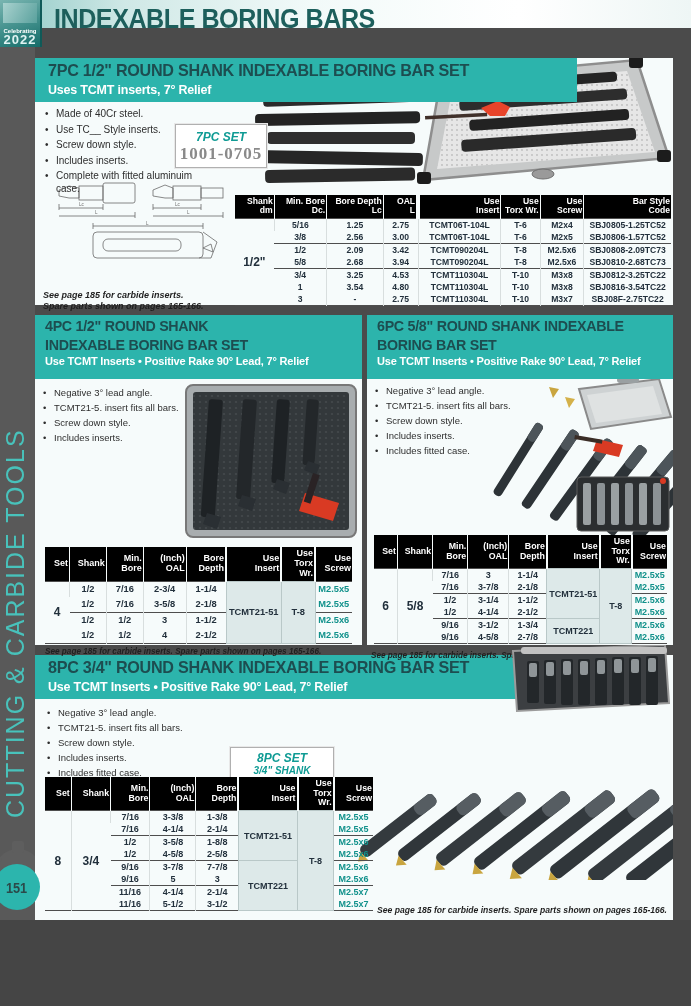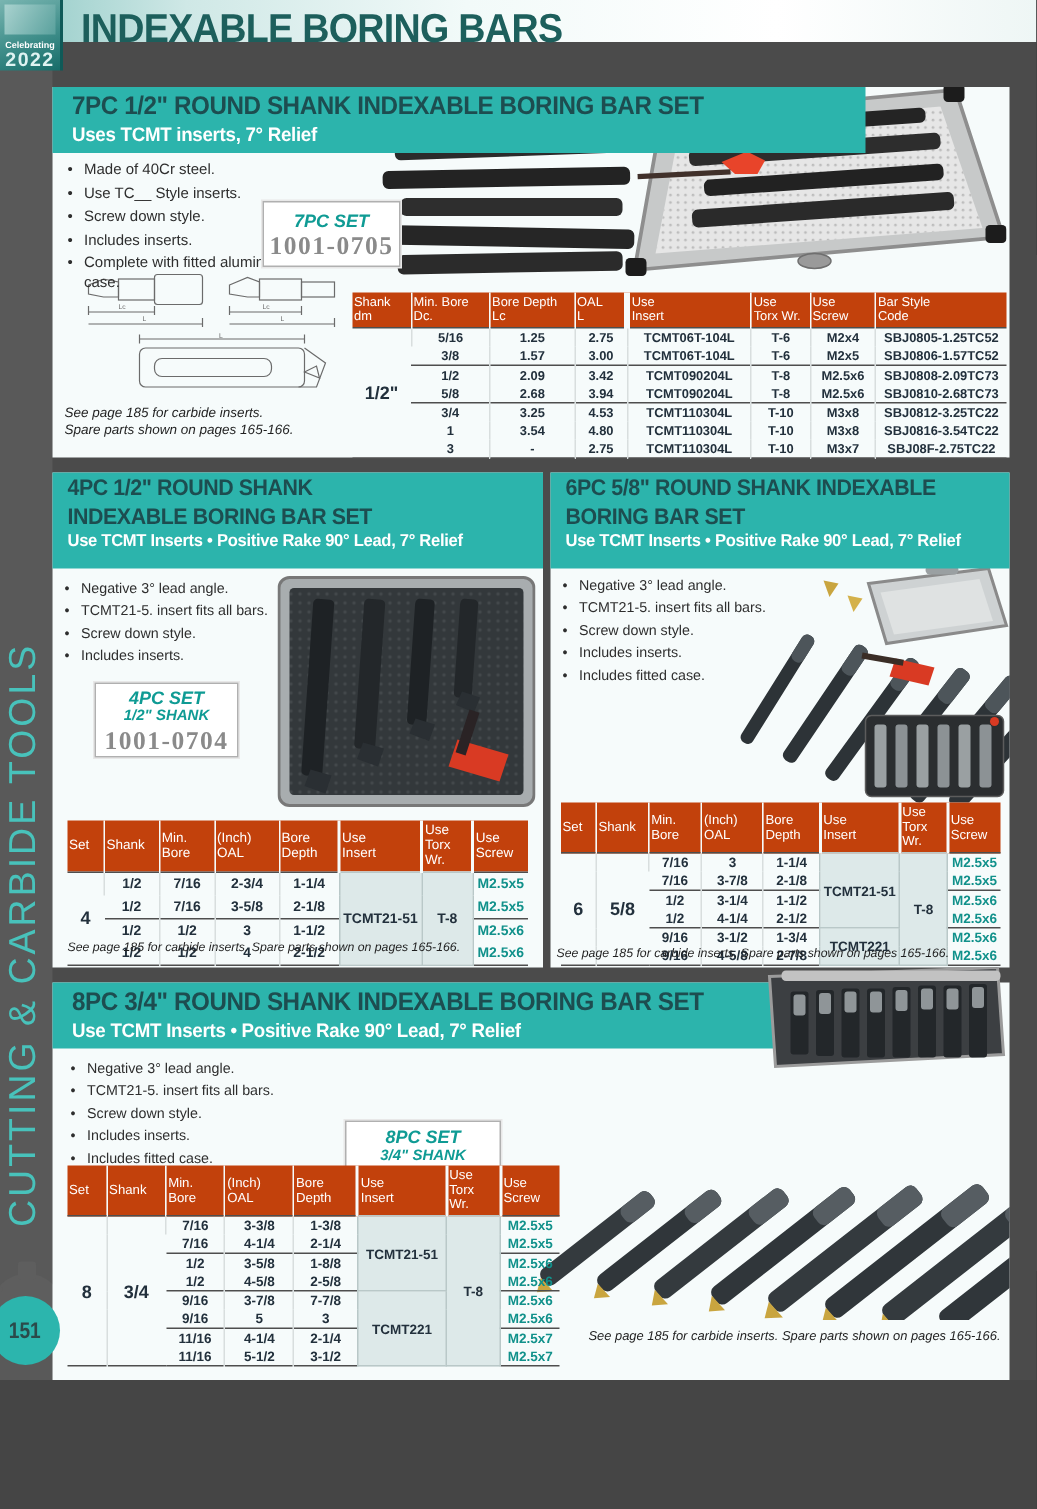--- a/index.html
+++ b/index.html
@@ -57,31 +57,31 @@
   #card7 ul.bullets{left:10px;top:50px;width:150px;font-size:10px;}
   #card4 ul.bullets{left:8px;top:72px;width:150px;font-size:9.5px;}
   #card6 ul.bullets{left:8px;top:70px;width:155px;font-size:9.5px;}
   #card8 ul.bullets{left:12px;top:52px;width:175px;font-size:9.5px;}
 
   .badge{position:absolute;background:#ffffff;border:1px solid #b0b0b0;z-index:3;
     display:flex;flex-direction:column;align-items:center;justify-content:center;box-shadow:0 0 0 1px #e8e8e8;}
   .badge .bname{color:#0f9b94;font-weight:bold;font-style:italic;font-size:12px;line-height:14px;}
   .badge .bshank{color:#0f9b94;font-weight:bold;font-style:italic;font-size:10px;line-height:12px;}
   .badge .bcode{color:#8a8a8a;font-weight:bold;font-size:17px;letter-spacing:1px;line-height:19px;font-family:Liberation Serif, serif;}
-  #badge7{left:140px;top:76px;width:90px;height:42px;}
+  #badge7{left:140px;top:66px;width:90px;height:42px;}
   #badge4{left:28px;top:140px;width:94px;height:48px;}
   #badge6{left:22px;top:140px;width:94px;height:48px;}
   #badge8{left:195px;top:92px;width:102px;height:50px;}
 
-  .footnote{position:absolute;font-size:9px;font-weight:normal;font-style:italic;color:#1f1f1f;line-height:1.25;z-index:3;}
+  .footnote{position:absolute;font-size:9px;font-weight:bold;font-style:italic;color:#1f1f1f;line-height:1.25;z-index:3;margin-top:20px;}
 
   
   table.spec{border-collapse:collapse;table-layout:fixed;position:absolute;z-index:3;background:transparent;}
-  table.spec th{background:#c2410c;color:#ffffff;font-weight:normal;white-space:pre-line;
-    line-height:1.1;padding:2px 1px;border-left:1px solid #f6fbfb;text-align:left;vertical-align:middle;}
+  table.spec th{background:#000000;color:#ffffff;font-weight:bold;white-space:pre-line;
+    line-height:1.1;padding:2px 1px;border-left:1px solid #f6fbfb;text-align:right;vertical-align:middle;}
   table.spec th:first-child{border-left:none;}
   table.spec td{text-align:center;font-weight:bold;color:#22303c;padding:0 1px;vertical-align:middle;
     border-left:1px solid #d8dede;}
   table.spec td:first-child{border-left:none;}
   table.spec tr.sep td{border-top:1.3px solid #4e4e4e;}
   table.spec td.merged{background:#dde9e9;border:1px solid #b9c8c8;}
   table.spec td.big{font-size:12px;}
   table.spec td:last-child{color:#11918b;}
   table.spec tbody{border-bottom:1.3px solid #4e4e4e;border-top:1.3px solid #4e4e4e;}
 
@@ -273,21 +273,21 @@
             <td>5/16</td>
             <td>1.25</td>
             <td>2.75</td>
             <td>TCMT06T-104L</td>
             <td>T-6</td>
             <td>M2x4</td>
             <td>SBJ0805-1.25TC52</td>
           </tr>
           <tr>
             <td>3/8</td>
-            <td>1.57</td>
+            <td>2.56</td>
             <td>3.00</td>
             <td>TCMT06T-104L</td>
             <td>T-6</td>
             <td>M2x5</td>
             <td>SBJ0806-1.57TC52</td>
           </tr>
           <tr class="sep">
             <td>1/2</td>
             <td>2.09</td>
             <td>3.42</td>
@@ -346,25 +346,20 @@
       <span class="t1">4PC 1/2" ROUND SHANK</span>
       <span class="t1">INDEXABLE BORING BAR SET</span>
       <span class="sub">Use TCMT Inserts • Positive Rake 90° Lead, 7° Relief</span>
     </div>
     <ul class="bullets">
       <li>Negative 3° lead angle.</li>
       <li>TCMT21-5. insert fits all bars.</li>
       <li>Screw down style.</li>
       <li>Includes inserts.</li>
     </ul>
-    <div class="badge" id="badge4">
-      <span class="bname">4PC SET</span>
-      <span class="bshank">1/2" SHANK</span>
-      <span class="bcode">1001-0704</span>
-    </div>
 
     <svg class="photo" style="left:150px;top:66px" width="172" height="160" viewBox="0 0 172 160">
       <defs>
         <pattern id="foam2" width="6" height="6" patternUnits="userSpaceOnUse">
           <rect width="6" height="6" fill="#33383b"></rect>
           <circle cx="3" cy="3" r="1.1" fill="#44494c"></circle>
         </pattern>
       </defs>
       <rect x="1" y="4" width="170" height="152" rx="7" fill="#a8adaf" stroke="#787878" stroke-width="2"></rect>
       <rect x="8" y="11" width="156" height="138" rx="3" fill="url(#foam2)"></rect>

